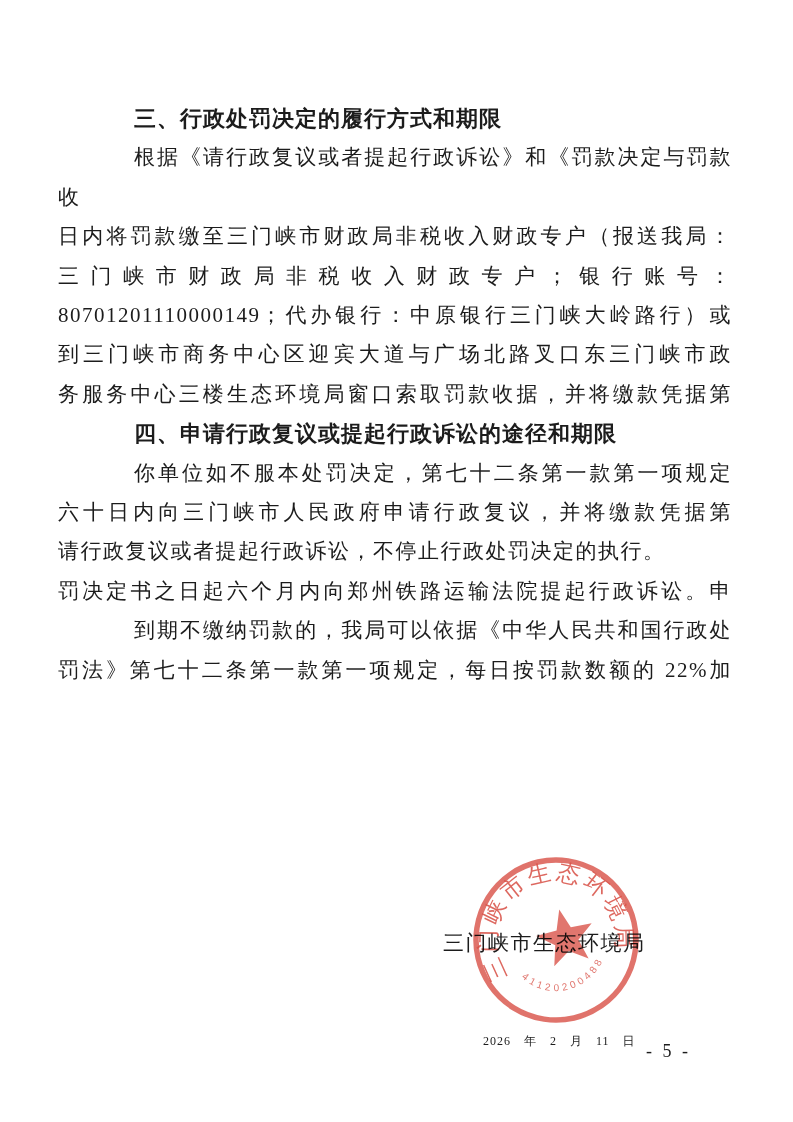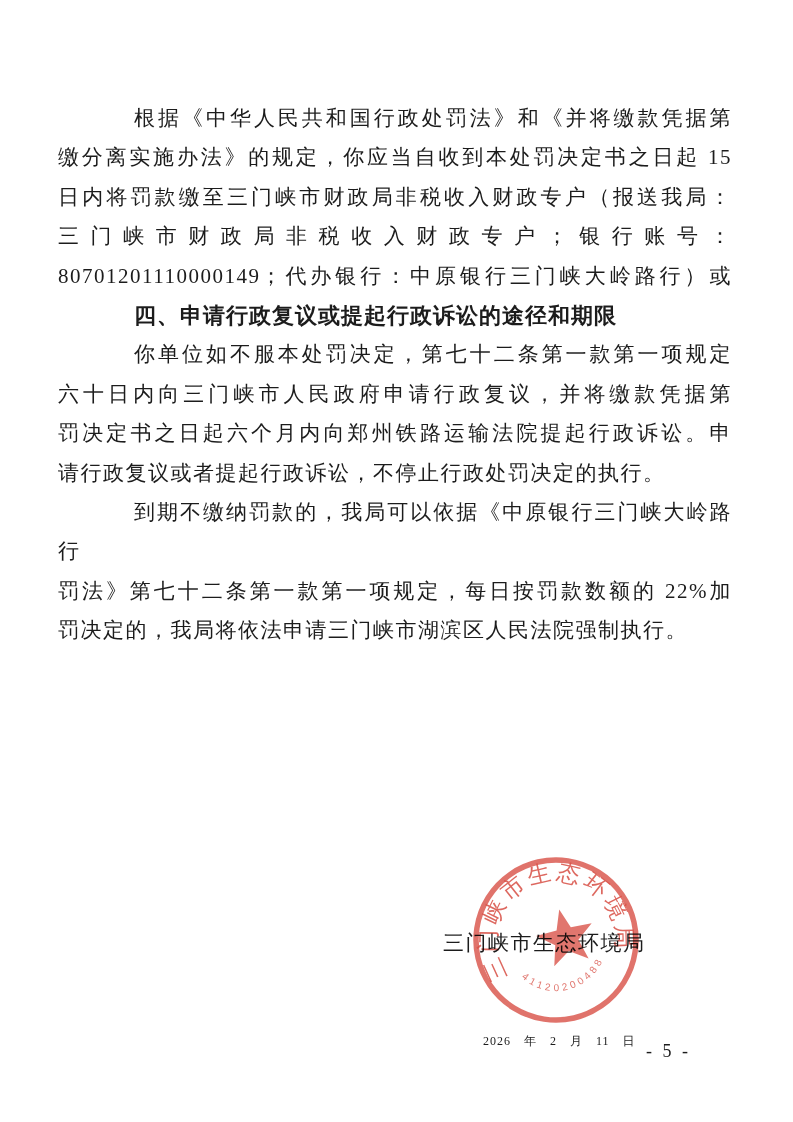--- a/index.html
+++ b/index.html
@@ -63,33 +63,34 @@
     letter-spacing: 3px;
     line-height: 26px;
   }
 </style>
 </head>
 <body>
 
 <div class="page">
 
   <div class="doc-body">
-    <div class="line j ind">根据《中华人民共和国行政处罚法》和《并将缴款凭据第</div>
-    <div class="line j">缴分离实施办法》的规定，你应当自收到本处罚决定书之日起 15</div>
+    <div class="line h ind">三、行政处罚决定的履行方式和期限</div>
+    <div class="line j ind">根据《请行政复议或者提起行政诉讼》和《罚款决定与罚款收</div>
     <div class="line j">日内将罚款缴至三门峡市财政局非税收入财政专户（报送我局：</div>
     <div class="line j">三门峡市财政局非税收入财政专户；银行账号：</div>
     <div class="line j">80701201110000149；代办银行：中原银行三门峡大岭路行）或</div>
+    <div class="line j">到三门峡市商务中心区迎宾大道与广场北路叉口东三门峡市政</div>
+    <div class="line j">务服务中心三楼生态环境局窗口索取罚款收据，并将缴款凭据第</div>
     <div class="line h ind">四、申请行政复议或提起行政诉讼的途径和期限</div>
     <div class="line j ind">你单位如不服本处罚决定，第七十二条第一款第一项规定</div>
     <div class="line j">六十日内向三门峡市人民政府申请行政复议，并将缴款凭据第</div>
+    <div class="line">请行政复议或者提起行政诉讼，不停止行政处罚决定的执行。</div>
     <div class="line j">罚决定书之日起六个月内向郑州铁路运输法院提起行政诉讼。申</div>
-    <div class="line">请行政复议或者提起行政诉讼，不停止行政处罚决定的执行。</div>
-    <div class="line j ind">到期不缴纳罚款的，我局可以依据《中原银行三门峡大岭路行</div>
+    <div class="line j ind">到期不缴纳罚款的，我局可以依据《中华人民共和国行政处</div>
     <div class="line j">罚法》第七十二条第一款第一项规定，每日按罚款数额的 22%加</div>
-    <div class="line">罚决定的，我局将依法申请三门峡市湖滨区人民法院强制执行。</div>
   </div>
 
   <div class="sig-org">三门峡市生态环境局</div>
   <div class="sig-date">2026 年 2 月 11 日</div>
 
   <svg class="seal" viewBox="0 0 196 196" xmlns="http://www.w3.org/2000/svg">
     <g transform="rotate(-13 98 98)" fill="none">
       <circle cx="98" cy="98" r="80" stroke="#d9544a" stroke-width="5.5" opacity="0.82"></circle>
       <polygon fill="#d9544a" opacity="0.8" points="108,69 115.3,88.9 136.5,89.7 119.9,102.9 125.6,123.3 108,111.5 90.4,123.3 96.1,102.9 79.5,89.7 100.7,88.9"></polygon>
       <path id="seal-arc-top" d="M 43.6 123.4 A 60 60 0 1 1 152.4 123.4"></path>

